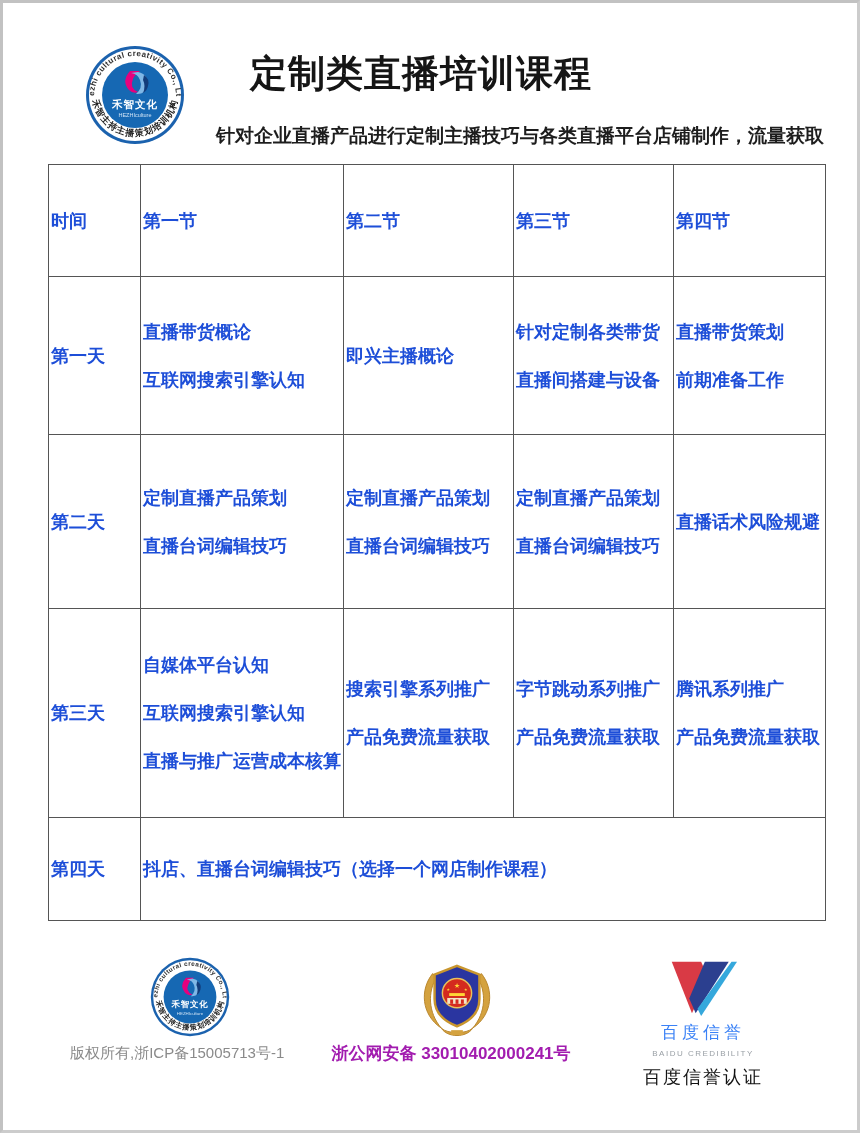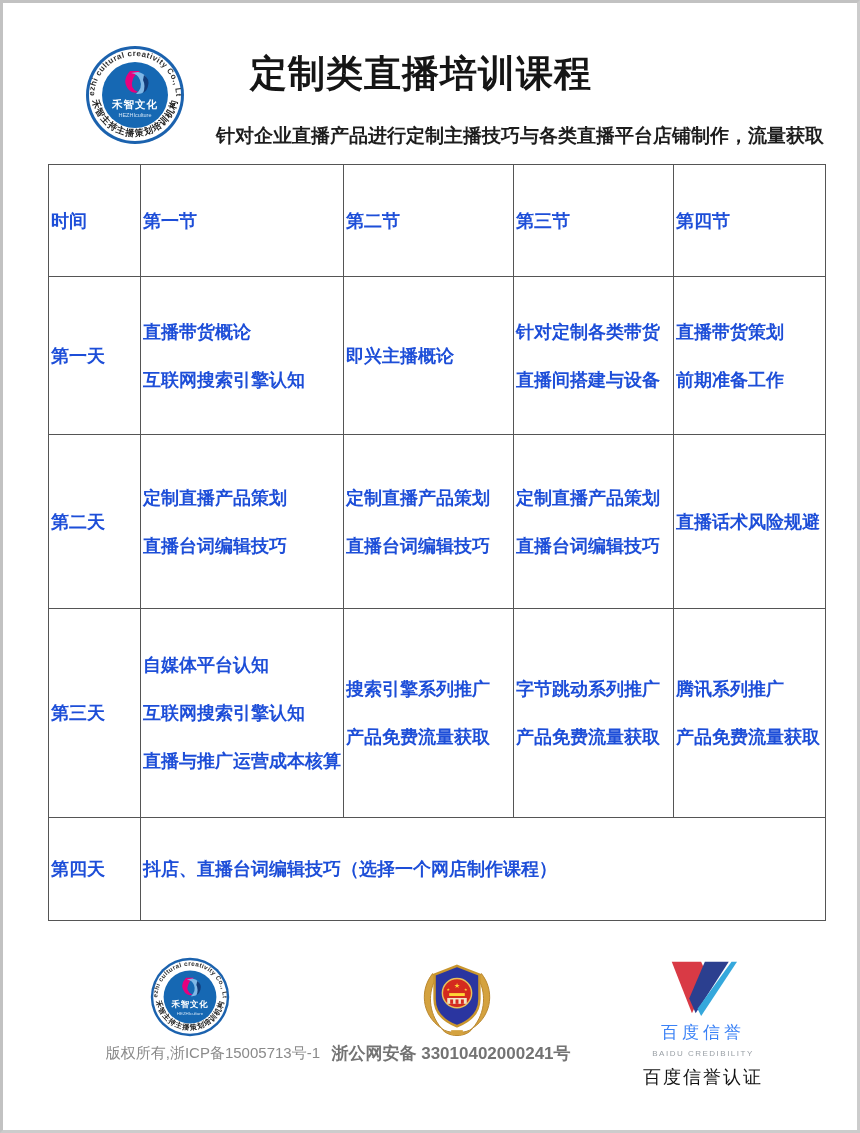--- a/index.html
+++ b/index.html
@@ -34,27 +34,27 @@
   .r-head{height:112px;}
   .r-d1{height:158px;}
   .r-d2{height:174px;}
   .r-d3{height:209px;}
   .r-d4{height:103px;}
   .cl{line-height:48px;white-space:nowrap;}
   .cell-left{text-align:left;padding-left:12px;}
   
   .footer-logo{position:absolute;left:150px;top:957px;width:80px;height:80px;}
   .copyright{
-    position:absolute;left:70px;top:1044px;width:250px;text-align:right;
+    position:absolute;left:70px;top:1044px;width:250px;text-align:left;
     font-size:15px;color:#8a8a8a;
   }
   .police-badge{position:absolute;left:418px;top:956px;width:78px;height:82px;}
   .police-text{
     position:absolute;left:326px;top:1042px;width:250px;text-align:center;
-    font-size:17px;font-weight:bold;color:#737373;
+    font-size:17px;font-weight:bold;color:#a21caf;
   }
   .baidu-block{position:absolute;left:628px;top:960px;width:150px;text-align:center;}
   .baidu-v{width:76px;height:57px;display:block;margin:0 auto;}
   .baidu-cn{font-size:17px;color:#3b82f6;letter-spacing:4px;margin-top:4px;}
   .baidu-en{font-size:8px;color:#9aa0a6;letter-spacing:1.5px;margin-top:5px;}
   .baidu-cert{font-size:18px;font-weight:normal;color:#111111;letter-spacing:2px;margin-top:7px;}
   .arc-text-en{font-size:8px;font-weight:bold;fill:#2e2e2e;letter-spacing:.5px;}
   .arc-text-cn{font-size:9px;font-weight:bold;fill:#222222;letter-spacing:1px;}
 </style>
 </head>

